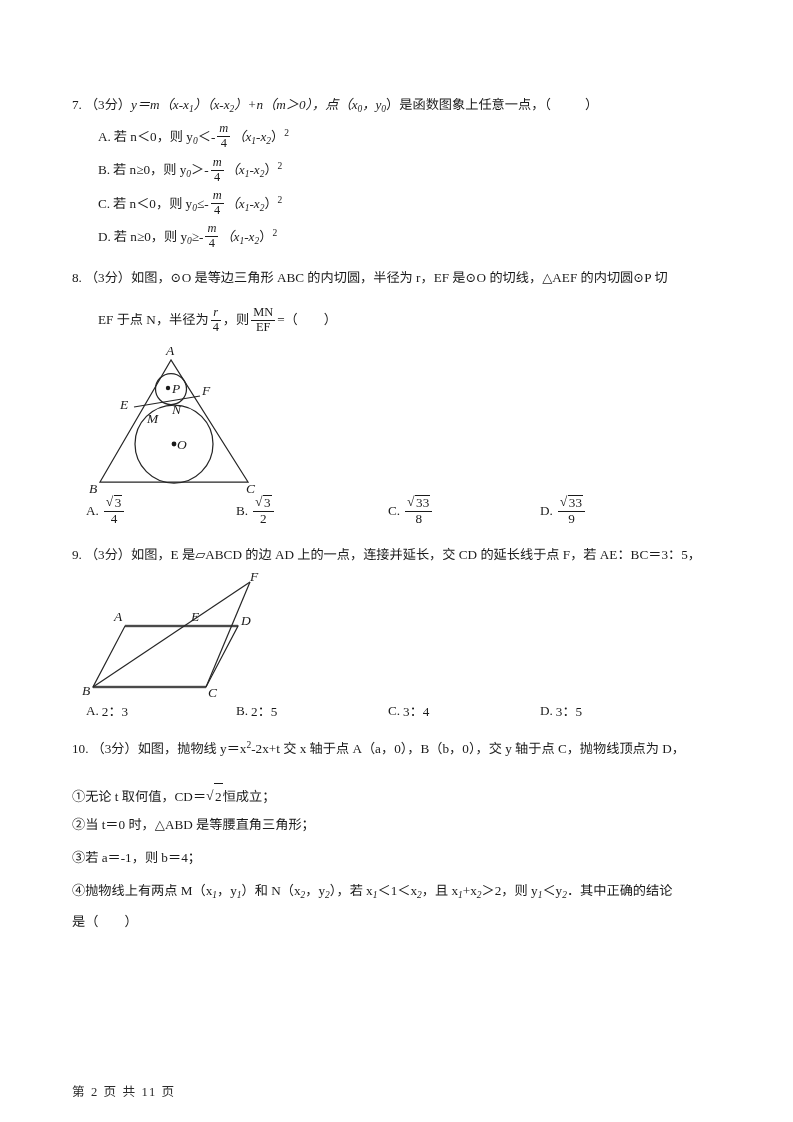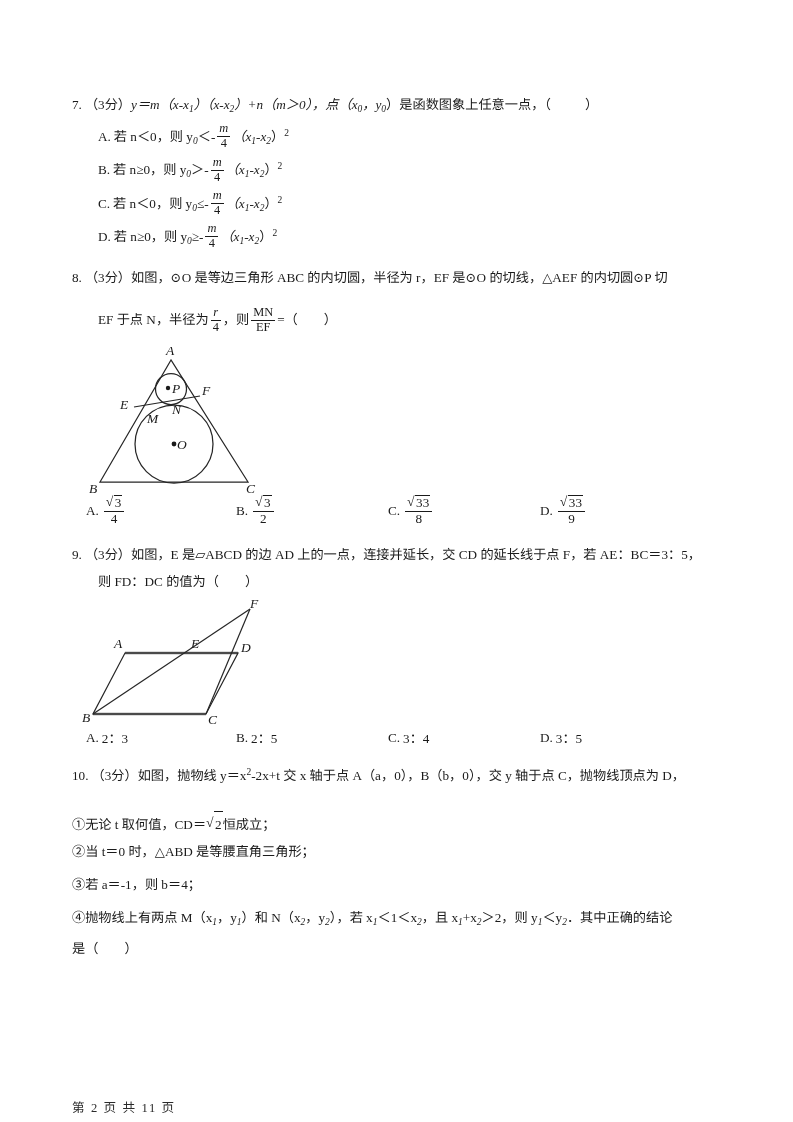--- a/index.html
+++ b/index.html
@@ -116,21 +116,21 @@
   }
   .optrow .cell {
     display: flex;
     align-items: center;
   }
 
   
   .footer {
     position: absolute;
     left: 72px;
-    bottom: 6px;
+    bottom: 22px;
     font-size: 12.6px;
     letter-spacing: 1.6px;
     color: #2b2b2b;
   }
 </style>
 </head>
 <body>
 
 <div class="page">
 
@@ -212,21 +212,20 @@
           <span class="frac" style="font-size:1em">
             <span class="num"><span class="sqrt"><span class="rad">33</span></span></span>
             <span class="den">9</span>
           </span>
         </div>
     </div>
   </div>
 
   <div style="margin-top:16px">
     <p class="q"><span>9.</span><span class="sp"></span><span>（3分）</span><span>如图，E 是▱ABCD 的边 AD 上的一点，连接并延长，交 CD 的延长线于点 F，若 AE：BC＝3：5，</span></p>
-    <p class="q indent" style="margin-top:1px"><span>则 FD：DC 的值为（</span><span style="display:inline-block;width:26px"></span><span>）</span></p>
 
     <div class="fig" style="margin-left:8px;margin-top:2px">
       <svg width="230" height="128" viewBox="0 0 230 128">
 
         <g stroke="#6f6f6f" stroke-width="2.6" fill="none">
           <path d="M 45 57 L 158 57"></path>
           <path d="M 13 118 L 126 118"></path>
         </g>
         <g fill="none" stroke="#262626" stroke-width="1.2">
 

